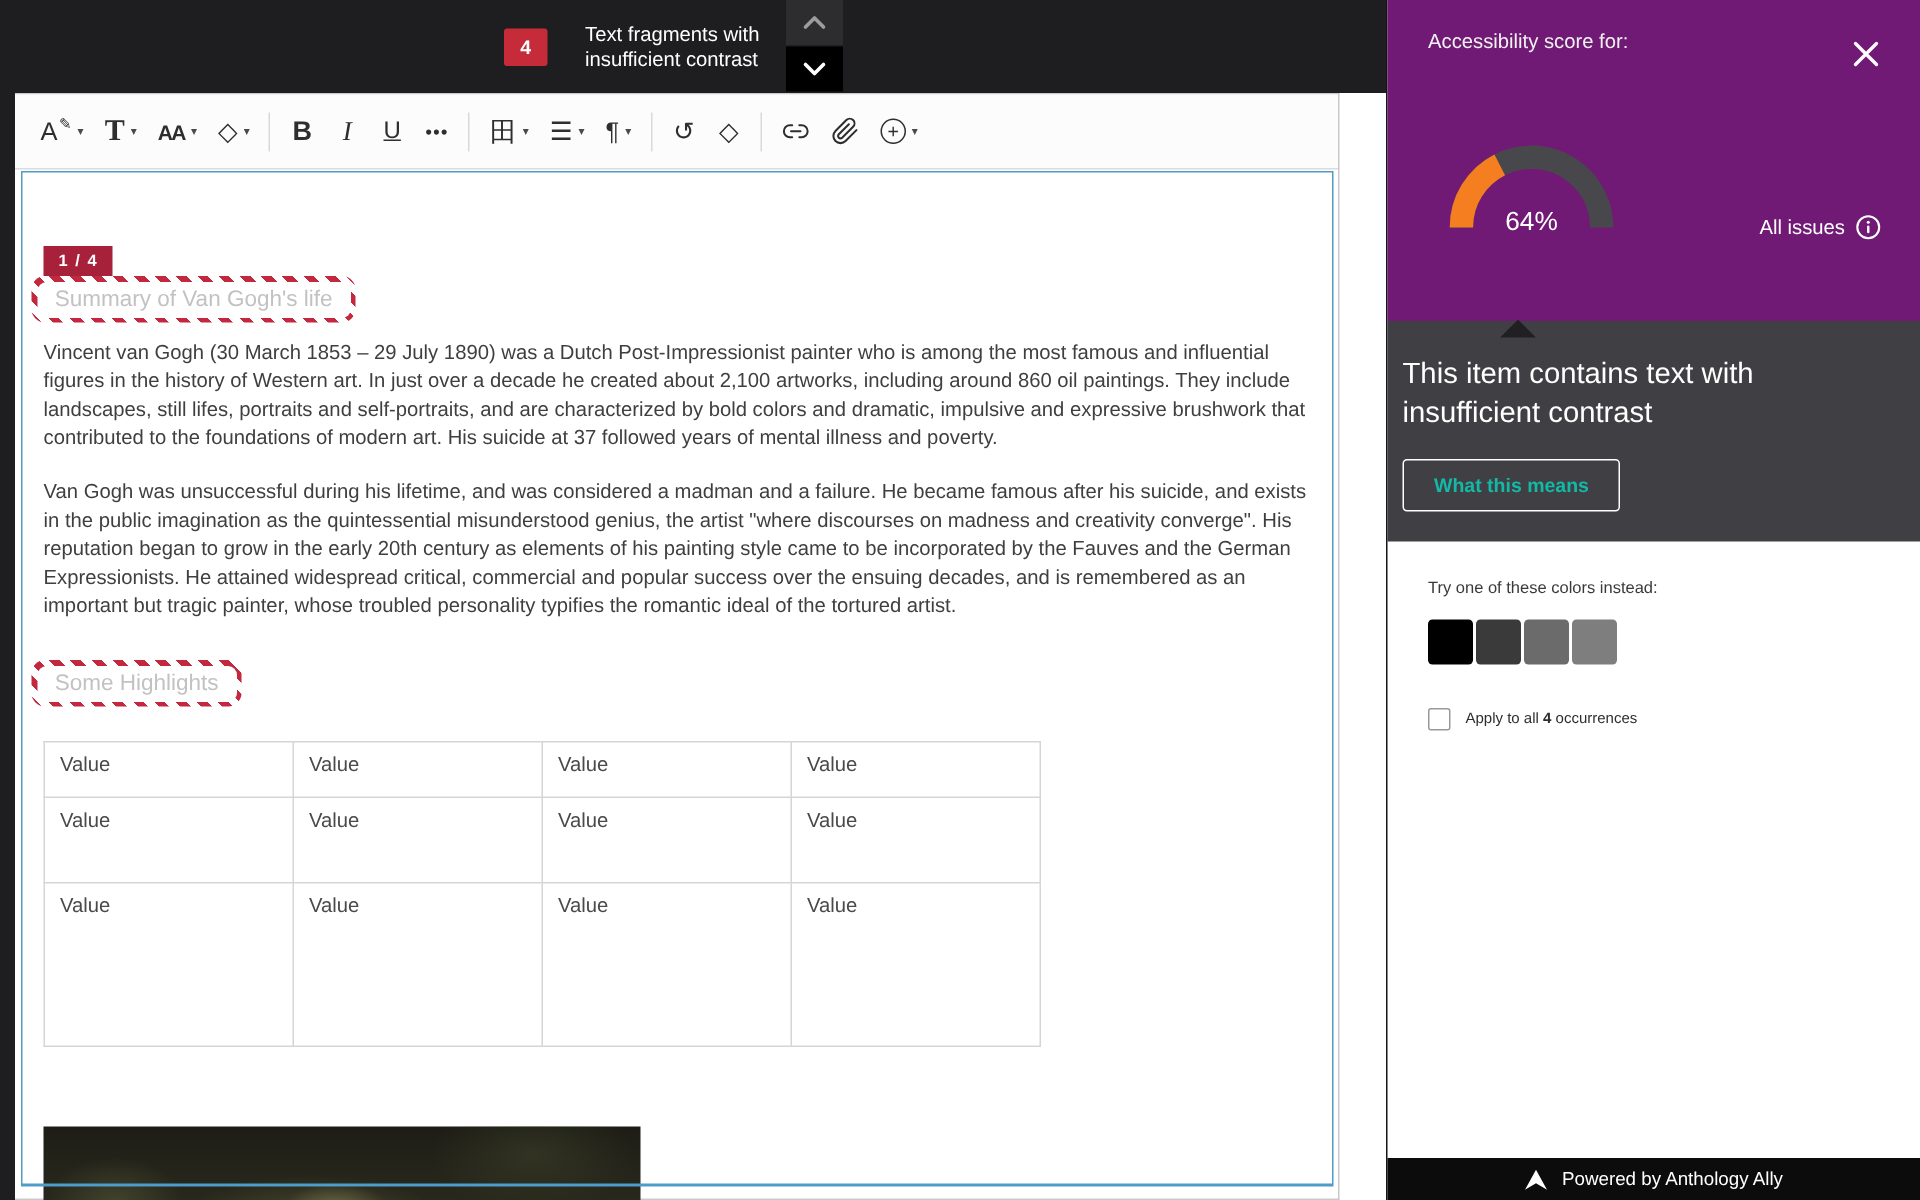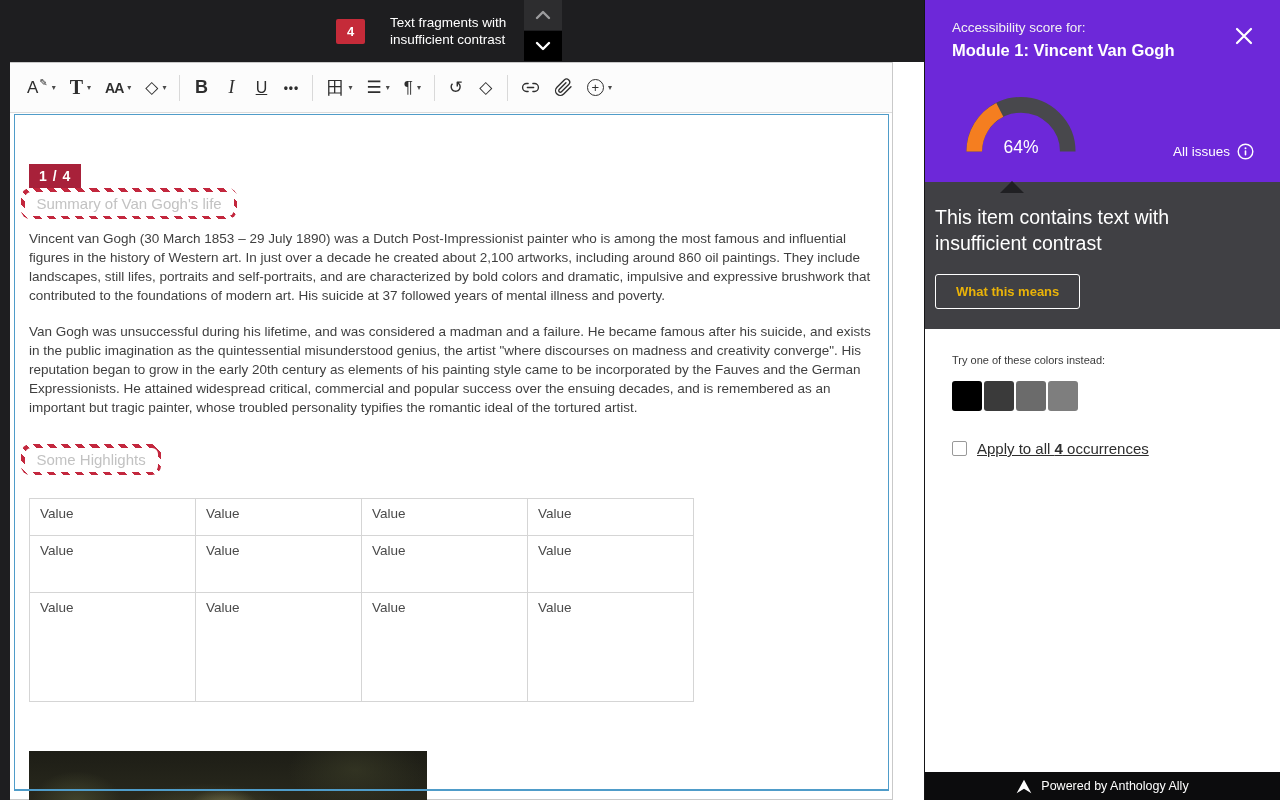--- a/index.html
+++ b/index.html
@@ -55,21 +55,21 @@
   
   .content {
     position:absolute; left:4px; top:51px; width:875px; min-height:677px;
     padding:50px 15px 0 7px; font-size:13.5px; color:#3f3f3f; z-index:1;
   }
   .content-frame {
     position:absolute; left:4px; top:51px; width:875px; height:677px;
     border:1px solid #4f9cc9; border-bottom-width:2px; pointer-events:none; z-index:6;
   }
   .flag-badge {
-    display:inline-block; background:#a8213a; color:#fff; font-size:14px; font-weight:bold;
+    display:inline-block; background:#a8213a; color:#fff; font-size:11px; font-weight:bold;
     padding:4px 10px; margin-left:8px; letter-spacing:1px;text-align:right;
   }
   .flag {
     width:fit-content; border-radius:9px; padding:3.5px;
     background:repeating-linear-gradient(45deg,#c3283e 0 5px,#fff 5px 10px);
   }
   .flag-inner { background:#fff; border-radius:6px; padding:3px 12px 4px; font-size:15px; color:#c2c2c2; white-space:nowrap; }
   .para { width:845px; margin:10px 0 0 8px; line-height:19px; }
   .para.p2 { margin-top:17px; }
   .flag.h2 { margin-top:27px; }
@@ -85,39 +85,39 @@
     background:
       radial-gradient(ellipse 50px 26px at 49% 88%, rgba(205,195,130,0.35), transparent 70%),
       radial-gradient(ellipse 120px 45px at 45% 105%, rgba(120,120,75,0.45), transparent 75%),
       radial-gradient(ellipse 60px 40px at 12% 80%, rgba(90,95,60,0.5), transparent 75%),
       radial-gradient(ellipse 90px 50px at 82% 30%, rgba(60,62,40,0.6), transparent 75%),
       linear-gradient(180deg,#1d1d16 0%, #24241a 45%, #2b2a1d 100%);
   }
 
   
   .panel { position:absolute; left:924px; top:0; width:356px; height:800px; background:#fff; border-left:1px solid #151517; z-index:11; }
-  .p-header { height:182px; background:#6d28d9; position:relative; color:#fff; }
+  .p-header { height:214px; background:#701a75; position:relative; color:#fff; }
   .p-eyebrow { position:absolute; left:27px; top:20px; font-size:13.5px; color:#f2f2f2; }
   .p-title { position:absolute; left:27px; top:41px; font-size:16.5px; font-weight:bold; }
   .p-close { position:absolute; right:22px; top:22px; background:none; border:none; padding:4px; cursor:pointer; }
   .gauge { position:absolute; left:39px; top:92px; width:114px; height:66px; }
   .gauge svg { display:block; }
   .gauge-score { position:absolute; left:50%; transform:translateX(-50%); bottom:0; font-size:17.5px; color:#fff; }
   .all-issues { position:absolute; right:26px; top:143px; display:flex; align-items:center; gap:7px; font-size:13.5px; color:#fff; cursor:pointer; }
   .p-message { height:147px; background:#404044; position:relative; color:#fff; padding:22px 10px; }
   .notch-up { position:absolute; left:75px; top:-1px; width:0; height:0;
               border-left:12px solid transparent; border-right:12px solid transparent; border-bottom:12px solid #202023; }
   .msg-text { font-size:19.5px; line-height:26px; max-width:260px; font-weight:normal; }
   .wtm { margin-top:18px; background:transparent; border:1px solid #fff; border-radius:3px;
-         color:#eab308; font-size:13px; font-weight:bold; padding:9px 20px; cursor:pointer; font-family:"Liberation Sans",sans-serif; }
+         color:#14b8a6; font-size:13px; font-weight:bold; padding:9px 20px; cursor:pointer; font-family:"Liberation Sans",sans-serif; }
   .p-body { padding:25px 27px 0; position:relative; }
   .try-label { font-size:11px; color:#3a3a3a; }
   .swatches { display:flex; gap:2px; margin-top:15px; }
   .swatch { width:30px; height:30px; border:none; border-radius:3px; cursor:pointer; padding:0; }
-  .occ-row { margin-top:29px; display:flex; align-items:center; gap:10px; font-size:15px; color:#2e2e2e; cursor:pointer;text-decoration:underline; }
+  .occ-row { margin-top:29px; display:flex; align-items:center; gap:10px; font-size:10px; color:#2e2e2e; cursor:pointer; }
   .cb { width:15px; height:15px; border:1.5px solid #999; border-radius:2px; background:#fff; flex:0 0 auto; }
   .apply-row { display:flex; justify-content:flex-end; margin-top:27px; }
   .apply-btn { background:#f2f2f3; border:none; border-radius:3px; color:#6b6b6b; font-size:13.5px;
                padding:10px 23px; cursor:pointer; font-family:"Liberation Sans",sans-serif; }
   .p-footer { position:absolute; left:0; bottom:0; width:100%; height:28px; background:#0c0c0d;
               display:flex; align-items:center; justify-content:center; gap:9px; color:#fff; font-size:12.5px; }
 </style>
 </head>
 <body>
 
@@ -247,21 +247,20 @@
     </tbody>
       </table>
     <div class="potato-image"></div>
   </div>
   <div class="content-frame"></div>
 </div>
 
 <aside class="panel">
   <div class="p-header">
     <div class="p-eyebrow">Accessibility score for:</div>
-    <div class="p-title">Module 1: Vincent Van Gogh</div>
     <button class="p-close">
       <svg width="20" height="20" viewBox="0 0 20 20">
           <path d="M3 3 L17 17 M17 3 L3 17" stroke="#fff" stroke-width="2.2" stroke-linecap="round"></path>
         </svg>
     </button>
     <div class="gauge">
       <svg width="114" height="66" viewBox="0 0 124 72">
         <path d="M 11 65 A 51 51 0 0 1 113 65" fill="none" stroke-width="17" stroke="#48484c"></path>
         <path d="M 11 65 A 51 51 0 0 1 113 65" fill="none" stroke-width="17" stroke="#f57e20" stroke-dasharray="56 400"></path>
       </svg>

